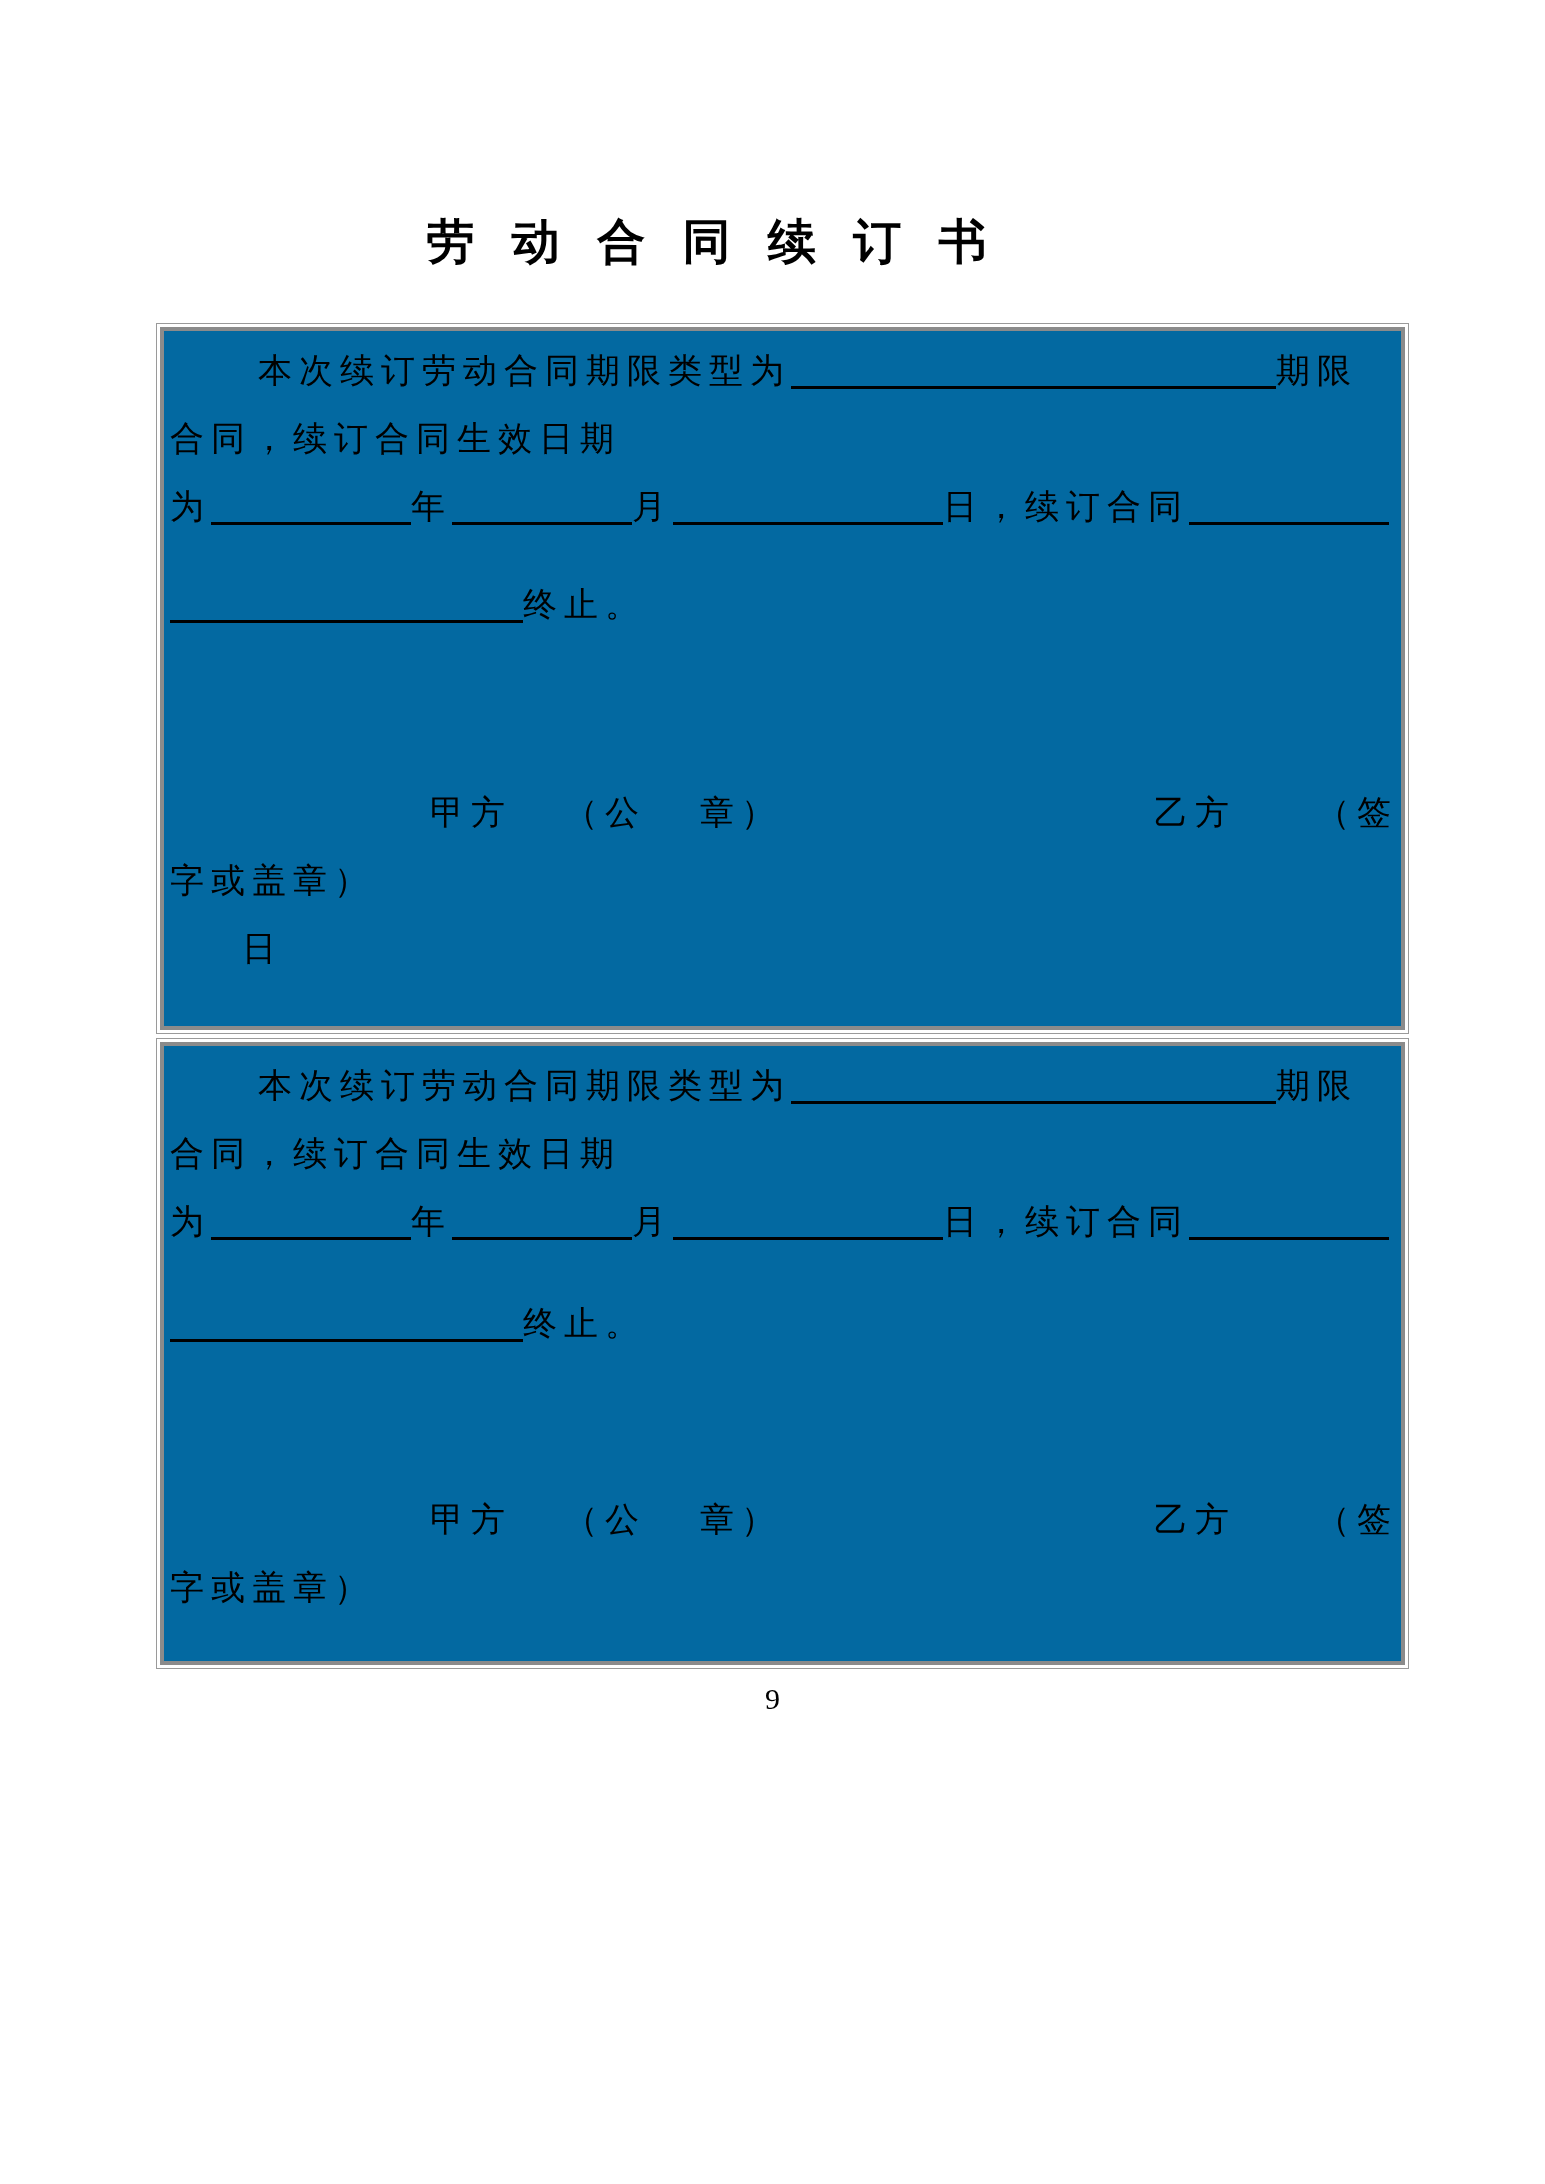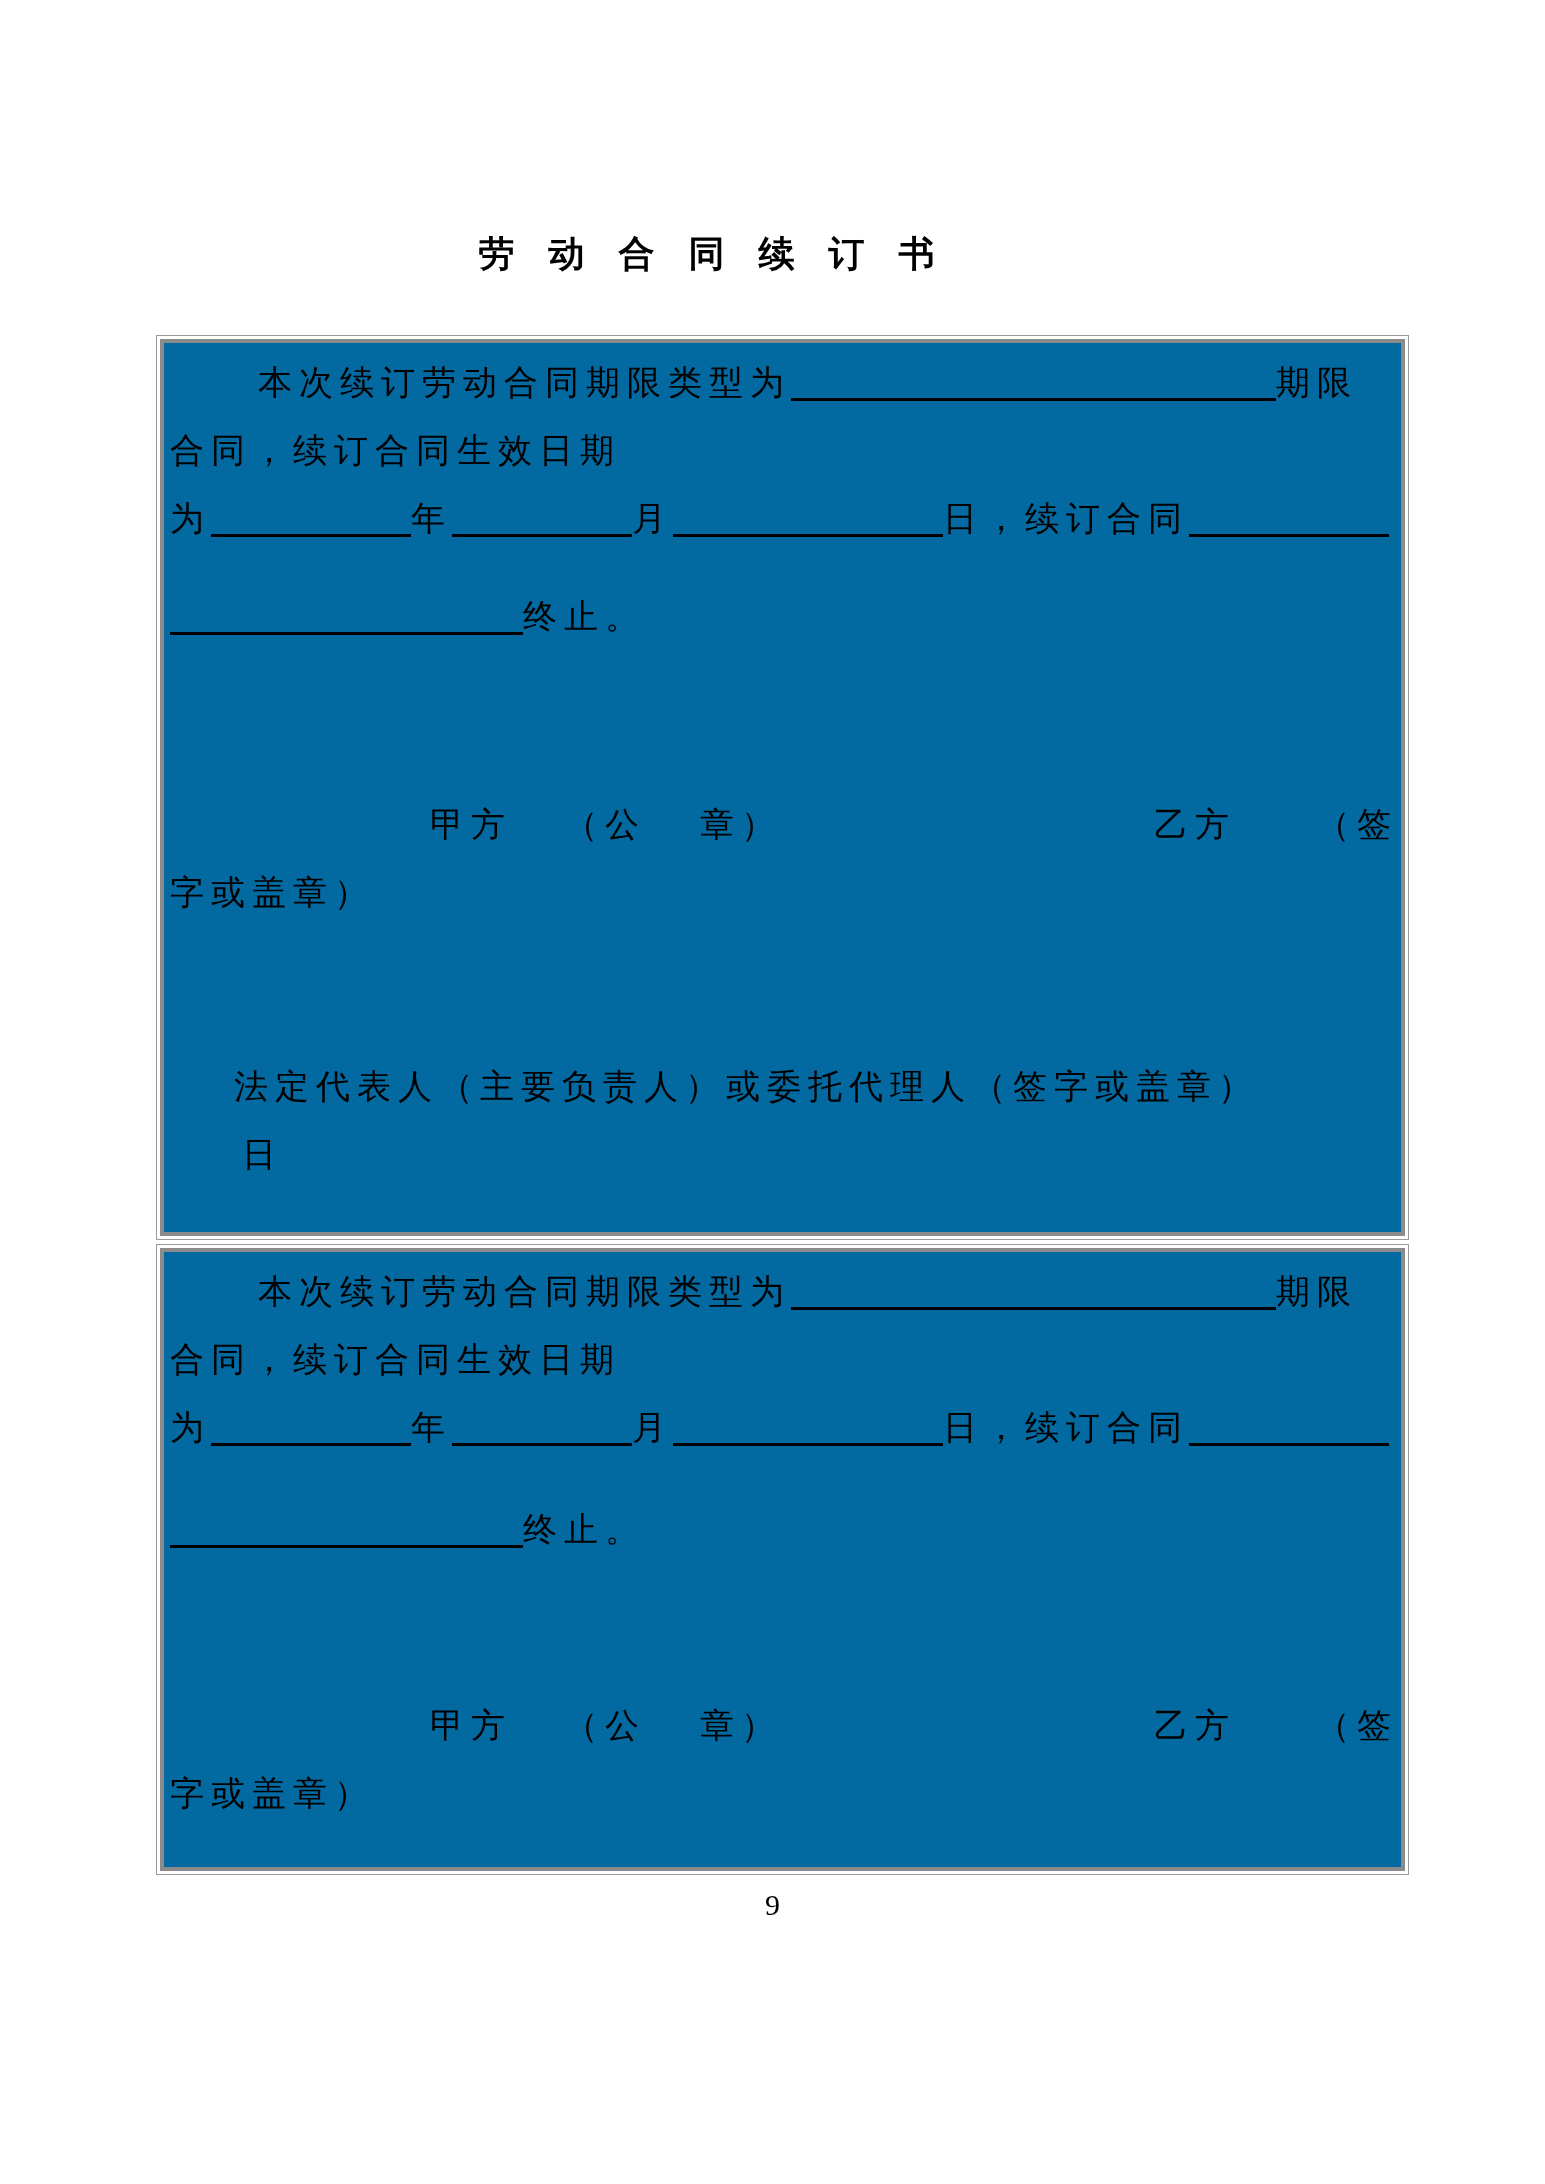--- a/index.html
+++ b/index.html
@@ -8,25 +8,25 @@
     width: 1545px;
     height: 2184px;
     background: #ffffff;
     font-family: "Liberation Serif", "DejaVu Serif", serif;
     font-size: 34px;
     letter-spacing: 7px;
     color: #000000;
     overflow: hidden;
   }
   .doc-title {
-    margin: 12px;
+    margin: 0;
     padding: 220px 120px 0 0;
     text-align: center;
     font-family: "Liberation Sans", "DejaVu Sans", sans-serif;
-    font-size: 36px;
+    font-size: 48px;
     font-weight: bold;
     letter-spacing: 12px;
     line-height: 44px;
     color: #000000;
   }
   .contract-box {
     box-sizing: border-box;
     margin-left: 160px;
     width: 1245px;
     border: 4px solid #8b8b8b;
@@ -97,23 +97,20 @@
     </p>
     <p class="line mt30">
       <span class="bl w353"></span><span>终止。</span>
     </p>
     <p class="line sig-line mt140">
       <span>甲方</span><span class="ml52">（公</span><span class="ml54">章）</span><span class="ml372">乙方</span><span class="ml80">（签</span>
     </p>
     <p class="line">
       <span>字或盖章）</span>
     </p>
-    <p class="line legal-line mt126">
-      <span>法定代表人（主要负责人）或委托代理人（签字或盖章）</span>
-    </p>
     <p class="line day-line">
       <span>日</span>
     </p>
   </section>
 
   <section class="contract-box box2">
     <p class="line indent-first">
       <span>本次续订劳动合同期限类型为</span><span class="bl w485"></span><span>期限</span>
     </p>
     <p class="line">

